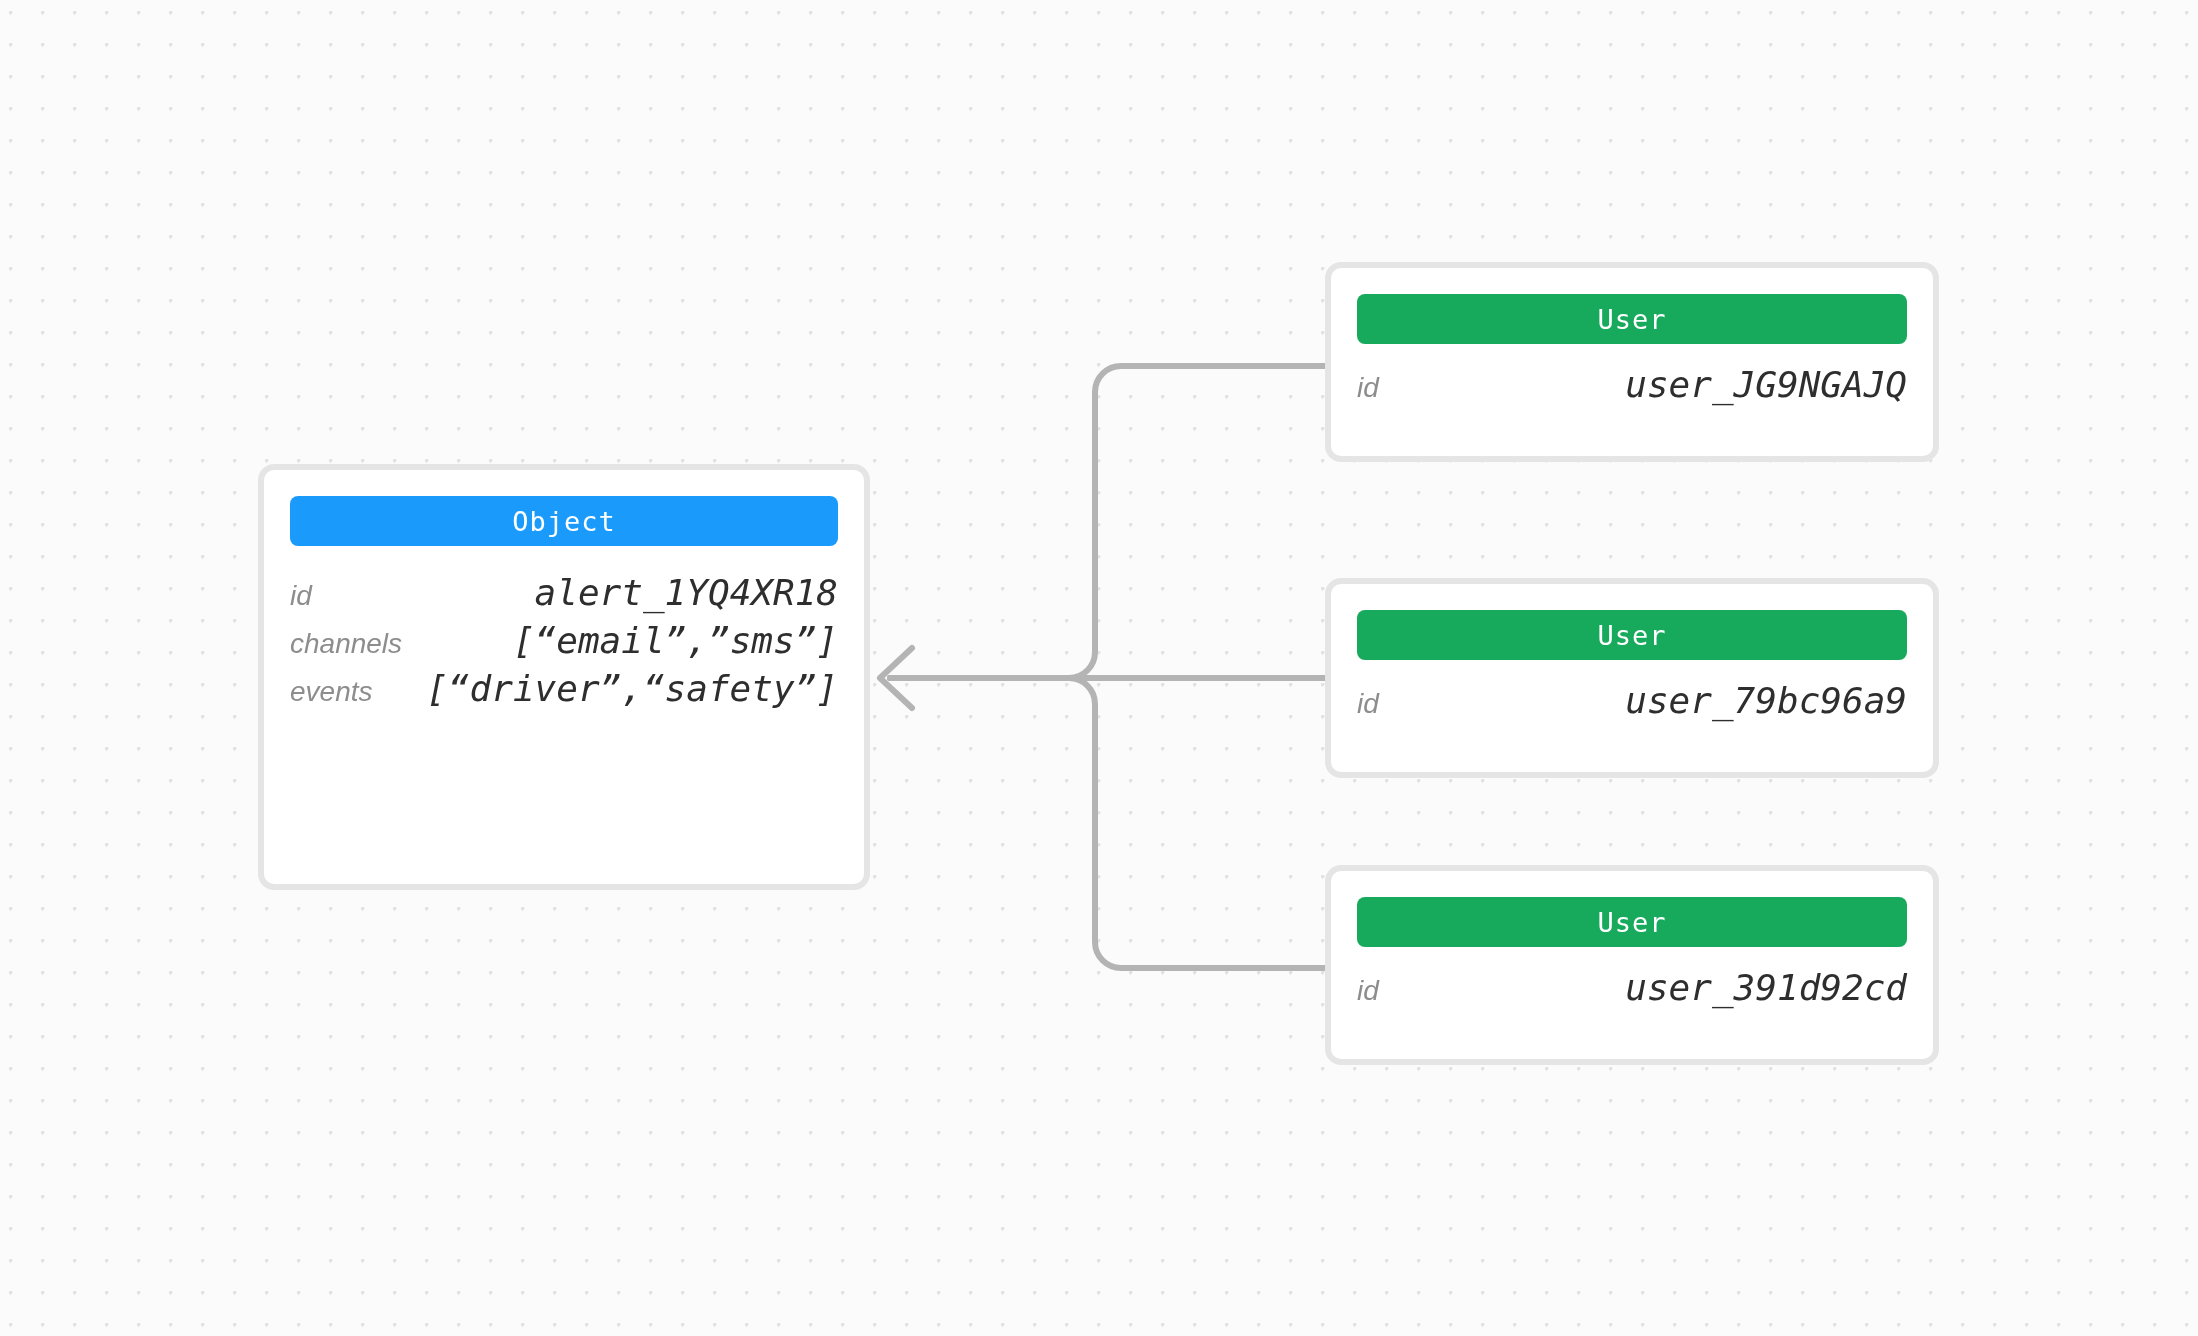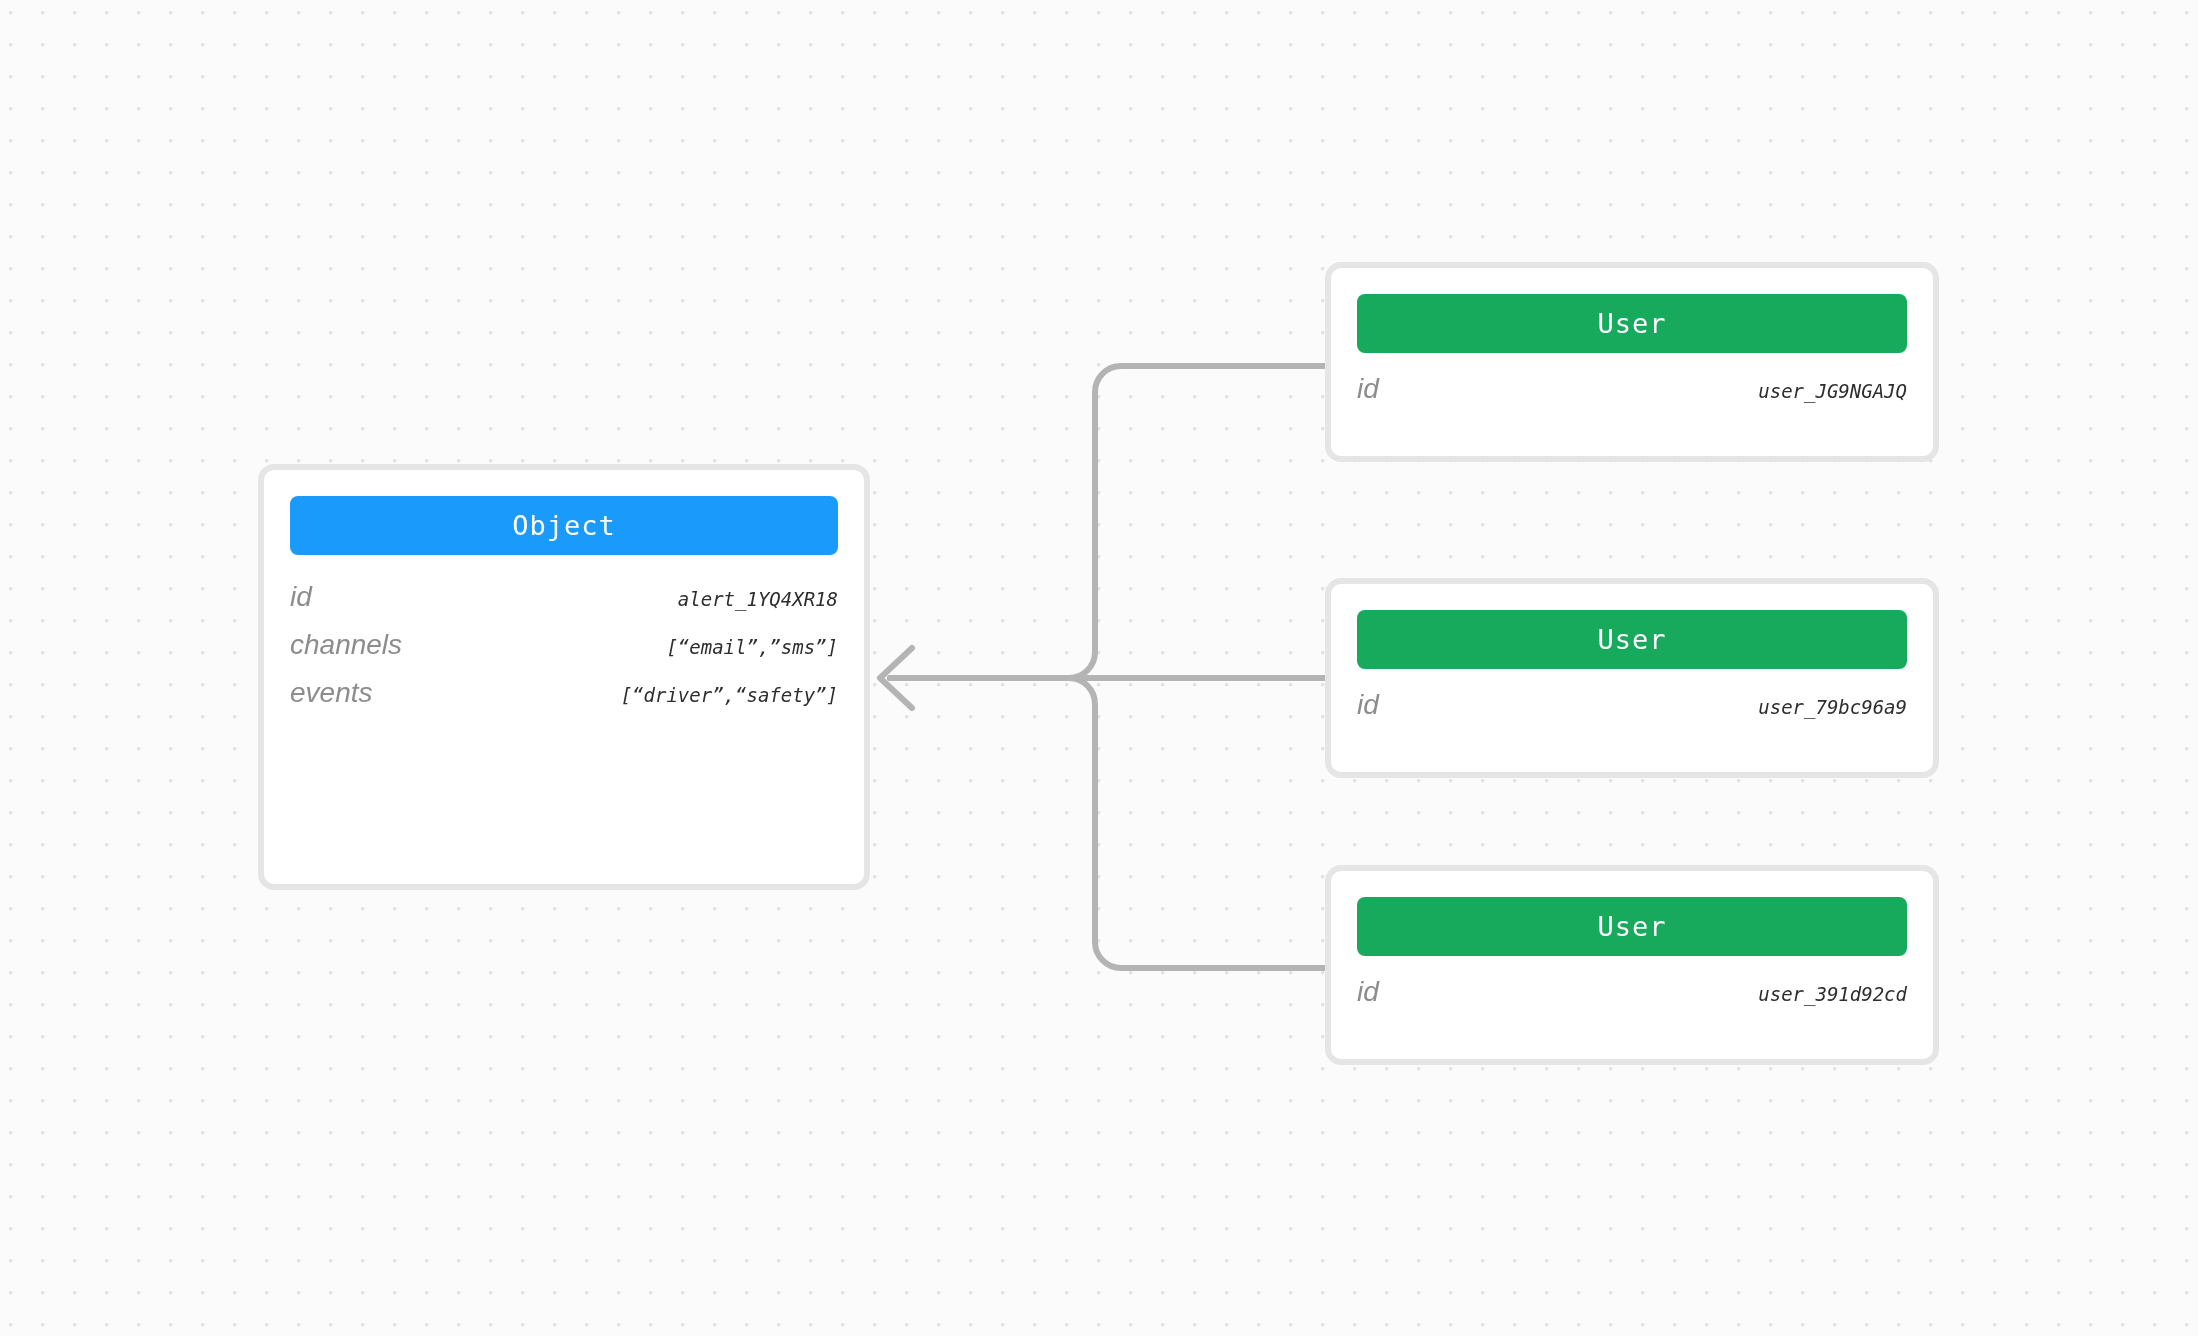--- a/index.html
+++ b/index.html
@@ -32,21 +32,21 @@
   .node {
     position: absolute;
     box-sizing: border-box;
     background: #ffffff;
     border: 6px solid #e5e5e5;
     border-radius: 16px;
   }
   .node-header {
     box-sizing: border-box;
     margin: 26px 26px 0 26px;
-    height: 59px;
+    height: 50px;
     border-radius: 8px;
     display: flex;
     align-items: center;
     justify-content: center;
     color: #ffffff;
     font-family: "DejaVu Sans Mono", "Liberation Mono", monospace;
     font-size: 27px;
     letter-spacing: 1px;
   }
   .node-header.blue  { background: #1a9bfc; }
@@ -66,21 +66,21 @@
   }
   .field-label {
     color: #8d8d8d;
     font-family: "Liberation Sans", sans-serif;
     font-size: 28px;
     white-space: nowrap;
   }
   .field-value {
     color: #2e2e2e;
     font-family: "DejaVu Sans Mono", "Liberation Mono", monospace;
-    font-size: 19px;
+    font-size: 36px;
     text-align: left;
     white-space: pre;
   }
 
   
   #node-object {
     left: 258px;  top: 464px;
     width: 612px; height: 426px;
   }
   #node-user-0 { left: 1325px; top: 262px; width: 614px; height: 200px; }

